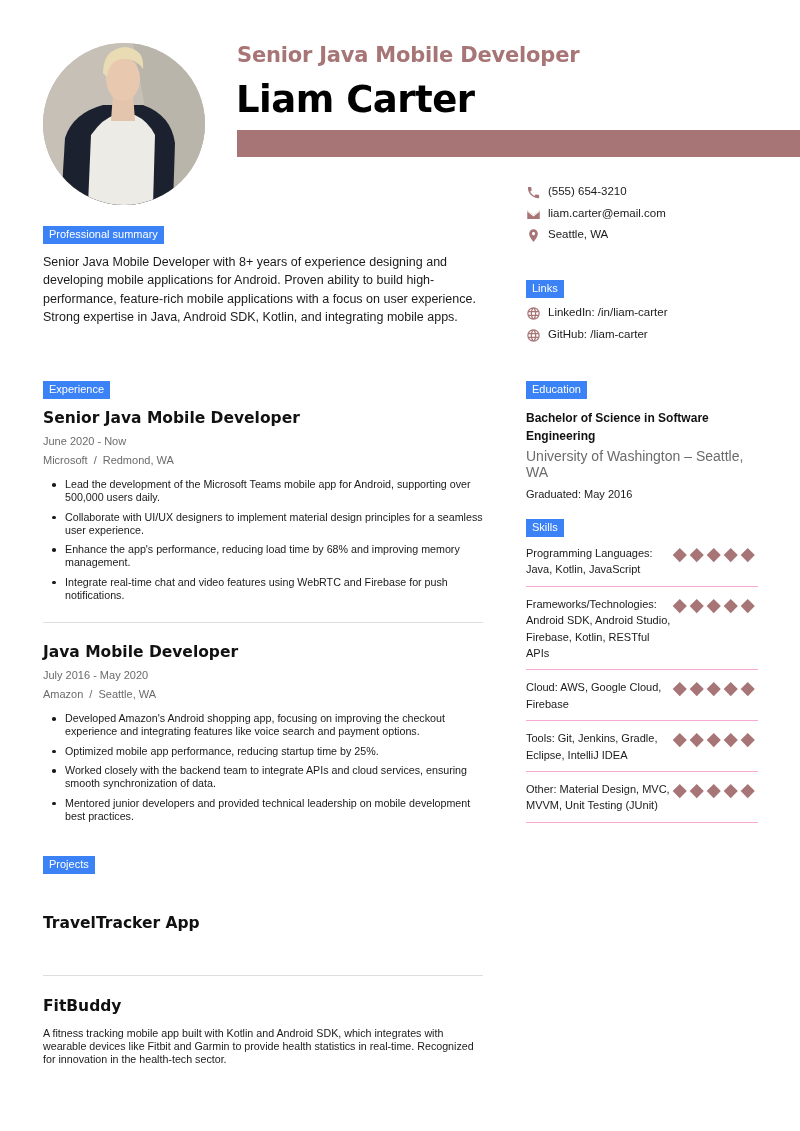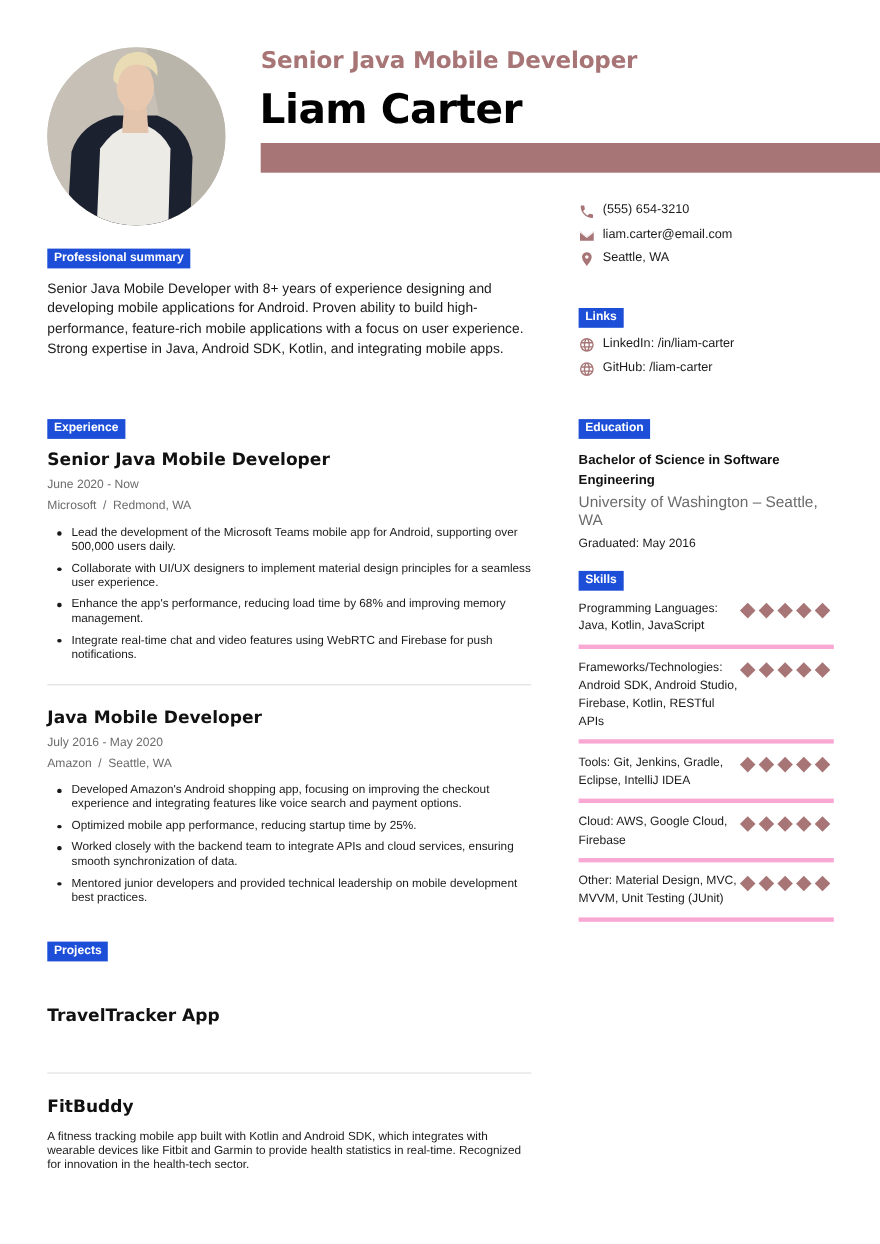--- a/index.html
+++ b/index.html
@@ -15,21 +15,21 @@
 
   .job-title { position: absolute; left: 237px; top: 43px; font-family: "DejaVu Sans", sans-serif; font-weight: bold; font-size: 21px; color: #a77576; letter-spacing: -0.2px; }
   .name { position: absolute; left: 236px; top: 78px; font-family: "DejaVu Sans", sans-serif; font-weight: bold; font-size: 37px; color: #000; letter-spacing: -0.5px; }
   .accent-bar { position: absolute; left: 237px; top: 130px; width: 563px; height: 27px; background: #a77576; }
 
   .contact { position: absolute; left: 526px; top: 185px; }
   .contact-row { display: flex; height: 21.5px; font-size: 11.5px; color: #1a1a1a; }
   .contact-row .ic { width: 15px; height: 15px; margin-right: 7px; display: inline-flex; align-items: center; justify-content: center; }
   .contact-row .ic svg { width: 15px; height: 15px; fill: #a77576; }
 
-  .tag { display: inline-block; background: #1d4ed8; color: #fff; font-weight: bold; font-size: 11px; padding: 2px 6px 3px 6px; line-height: 13px; }
+  .tag { display: inline-block; background: #3b82f6; color: #fff; font-weight: normal; font-size: 11px; padding: 2px 6px 3px 6px; line-height: 13px; }
 
   .summary-tag { position: absolute; left: 43px; top: 226px; }
   .summary-text { position: absolute; left: 43px; top: 253px; width: 440px; font-size: 12.5px; line-height: 18.4px; color: #1a1a1a; }
 
   .exp-tag { position: absolute; left: 43px; top: 381px; }
   .job { position: absolute; left: 43px; width: 440px; }
   .job-role { font-family: "DejaVu Sans", sans-serif; font-weight: bold; font-size: 15.5px; color: #111; }
   .job-dates { font-size: 11px; color: #6b6b6b; margin-top: 8px; }
   .job-company { font-size: 11px; color: #6b6b6b; margin-top: 7px; }
   .job-company .sep { margin: 0 6px; }
@@ -48,21 +48,21 @@
   .links { position: absolute; left: 526px; top: 306px; }
 
   .edu-tag { position: absolute; left: 526px; top: 381px; }
   .edu { position: absolute; left: 526px; top: 409px; width: 232px; }
   .edu-degree { font-weight: bold; font-size: 12px; line-height: 18px; color: #111; }
   .edu-school { font-size: 14px; color: #6b6b6b; margin-top: 3px; }
   .edu-grad { font-size: 11px; color: #1a1a1a; margin-top: 8px; }
 
   .skills-tag { position: absolute; left: 526px; top: 519px; }
   .skills { position: absolute; left: 526px; top: 545px; width: 232px; }
-  .skill-row { display: flex; justify-content: space-between; border-bottom: 4px solid #f9a8d4; padding-bottom: 8px; margin-bottom: 9px; }
+  .skill-row { display: flex; justify-content: space-between; border-bottom: 1px solid #f9a8d4; padding-bottom: 8px; margin-bottom: 9px; }
   .skill-label { width: 145px; font-size: 11px; line-height: 16.4px; color: #1a1a1a; }
   .diamonds { display: flex; gap: 4.5px; padding-top: 4px; margin-right: 4px; }
   .diamond { width: 9.5px; height: 9.5px; background: #a77576; transform: rotate(45deg); margin: 1px 1.5px; }
 </style>
 </head>
 <body>
 
 <div class="photo">
   <svg viewBox="0 0 162 162">
     <rect width="162" height="162" fill="#c6c0b6"></rect>
@@ -203,40 +203,40 @@
     <div class="skill-label">Frameworks/Technologies: Android SDK, Android Studio, Firebase, Kotlin, RESTful APIs</div>
     <div class="diamonds">
       <span class="diamond"></span>
         <span class="diamond"></span>
         <span class="diamond"></span>
         <span class="diamond"></span>
         <span class="diamond"></span>
     </div>
   </div>
   <div class="skill-row">
+    <div class="skill-label">Cloud: AWS, Google Cloud, Firebase</div>
+    <div class="diamonds">
+      <span class="diamond"></span>
+        <span class="diamond"></span>
+        <span class="diamond"></span>
+        <span class="diamond"></span>
+        <span class="diamond"></span>
+    </div>
+  </div>
+  <div class="skill-row">
     <div class="skill-label">Tools: Git, Jenkins, Gradle, Eclipse, IntelliJ IDEA</div>
     <div class="diamonds">
       <span class="diamond"></span>
         <span class="diamond"></span>
         <span class="diamond"></span>
         <span class="diamond"></span>
         <span class="diamond"></span>
     </div>
   </div>
   <div class="skill-row">
-    <div class="skill-label">Cloud: AWS, Google Cloud, Firebase</div>
-    <div class="diamonds">
-      <span class="diamond"></span>
-        <span class="diamond"></span>
-        <span class="diamond"></span>
-        <span class="diamond"></span>
-        <span class="diamond"></span>
-    </div>
-  </div>
-  <div class="skill-row">
     <div class="skill-label">Other: Material Design, MVC, MVVM, Unit Testing (JUnit)</div>
     <div class="diamonds">
       <span class="diamond"></span>
         <span class="diamond"></span>
         <span class="diamond"></span>
         <span class="diamond"></span>
         <span class="diamond"></span>
     </div>
   </div>
 </div>

